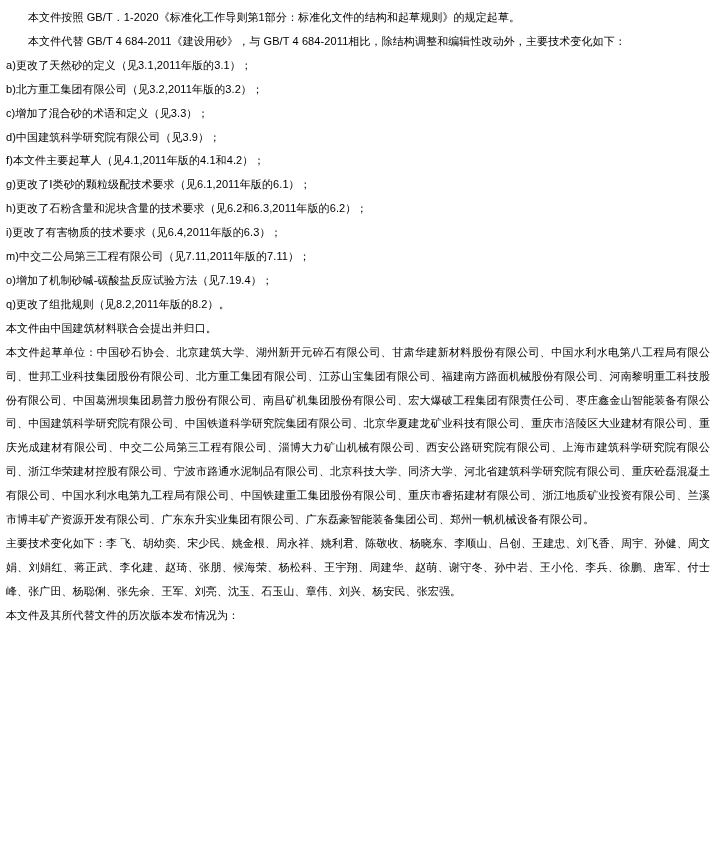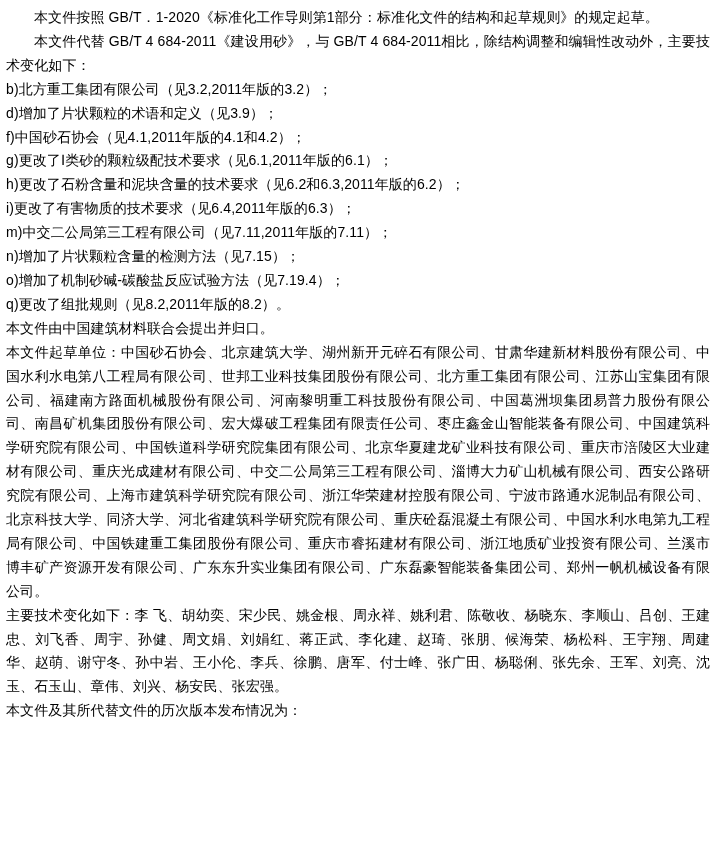--- a/index.html
+++ b/index.html
@@ -16,21 +16,21 @@
   }
   #page {
     box-sizing: border-box;
     width: 718px;
     height: 849px;
     padding: 6px 8px 0 6px;
   }
   p.line {
     margin: 0;
     padding: 0;
-    font-size: 14px;
+    font-size: 11px;
     line-height: 23.9px;
     letter-spacing: 0.1px;
     text-align: justify;
     text-justify: inter-ideograph;
     white-space: normal;
     word-break: break-all;
   }
   p.indent {
     text-indent: 2em;
   }
@@ -38,28 +38,29 @@
     margin-bottom: 0;
   }
 </style>
 </head>
 <body>
 
 <div id="page">
   <div class="block">
     <p class="line indent">本文件按照 GB/T．1-2020《标准化工作导则第1部分：标准化文件的结构和起草规则》的规定起草。</p>
     <p class="line indent">本文件代替 GB/T 4 684-2011《建设用砂》，与 GB/T 4 684-2011相比，除结构调整和编辑性改动外，主要技术变化如下：</p>
+    <p class="line">a)更改了天然砂的定义（见3.1,2011年版的3.1）；</p>
     <p class="line">b)北方重工集团有限公司（见3.2,2011年版的3.2）；</p>
-    <p class="line">d)增加了片状颗粒的术语和定义（见3.9）；</p>
-    <p class="line">f)中国砂石协会（见4.1,2011年版的4.1和4.2）；</p>
+    <p class="line">c)增加了混合砂的术语和定义（见3.3）；</p>
+    <p class="line">d)中国建筑科学研究院有限公司（见3.9）；</p>
+    <p class="line">f)本文件主要起草人（见4.1,2011年版的4.1和4.2）；</p>
     <p class="line">g)更改了Ⅰ类砂的颗粒级配技术要求（见6.1,2011年版的6.1）；</p>
     <p class="line">h)更改了石粉含量和泥块含量的技术要求（见6.2和6.3,2011年版的6.2）；</p>
     <p class="line">i)更改了有害物质的技术要求（见6.4,2011年版的6.3）；</p>
     <p class="line">m)中交二公局第三工程有限公司（见7.11,2011年版的7.11）；</p>
-    <p class="line">n)增加了片状颗粒含量的检测方法（见7.15）；</p>
     <p class="line">o)增加了机制砂碱-碳酸盐反应试验方法（见7.19.4）；</p>
     <p class="line">q)更改了组批规则（见8.2,2011年版的8.2）。</p>
     <p class="line">本文件由中国建筑材料联合会提出并归口。</p>
     <p class="line">本文件起草单位：中国砂石协会、北京建筑大学、湖州新开元碎石有限公司、甘肃华建新材料股份有限公司、中国水利水电第八工程局有限公司、世邦工业科技集团股份有限公司、北方重工集团有限公司、江苏山宝集团有限公司、福建南方路面机械股份有限公司、河南黎明重工科技股份有限公司、中国葛洲坝集团易普力股份有限公司、南昌矿机集团股份有限公司、宏大爆破工程集团有限责任公司、枣庄鑫金山智能装备有限公司、中国建筑科学研究院有限公司、中国铁道科学研究院集团有限公司、北京华夏建龙矿业科技有限公司、重庆市涪陵区大业建材有限公司、重庆光成建材有限公司、中交二公局第三工程有限公司、淄博大力矿山机械有限公司、西安公路研究院有限公司、上海市建筑科学研究院有限公司、浙江华荣建材控股有限公司、宁波市路通水泥制品有限公司、北京科技大学、同济大学、河北省建筑科学研究院有限公司、重庆砼磊混凝土有限公司、中国水利水电第九工程局有限公司、中国铁建重工集团股份有限公司、重庆市睿拓建材有限公司、浙江地质矿业投资有限公司、兰溪市博丰矿产资源开发有限公司、广东东升实业集团有限公司、广东磊豪智能装备集团公司、郑州一帆机械设备有限公司。</p>
     <p class="line">主要技术变化如下：李 飞、胡幼奕、宋少民、姚金根、周永祥、姚利君、陈敬收、杨晓东、李顺山、吕创、王建忠、刘飞香、周宇、孙健、周文娟、刘娟红、蒋正武、李化建、赵琦、张朋、候海荣、杨松科、王宇翔、周建华、赵萌、谢守冬、孙中岩、王小伦、李兵、徐鹏、唐军、付士峰、张广田、杨聪俐、张先余、王军、刘亮、沈玉、石玉山、章伟、刘兴、杨安民、张宏强。</p>
     <p class="line">本文件及其所代替文件的历次版本发布情况为：</p>
 
   </div>
 </div>
 

